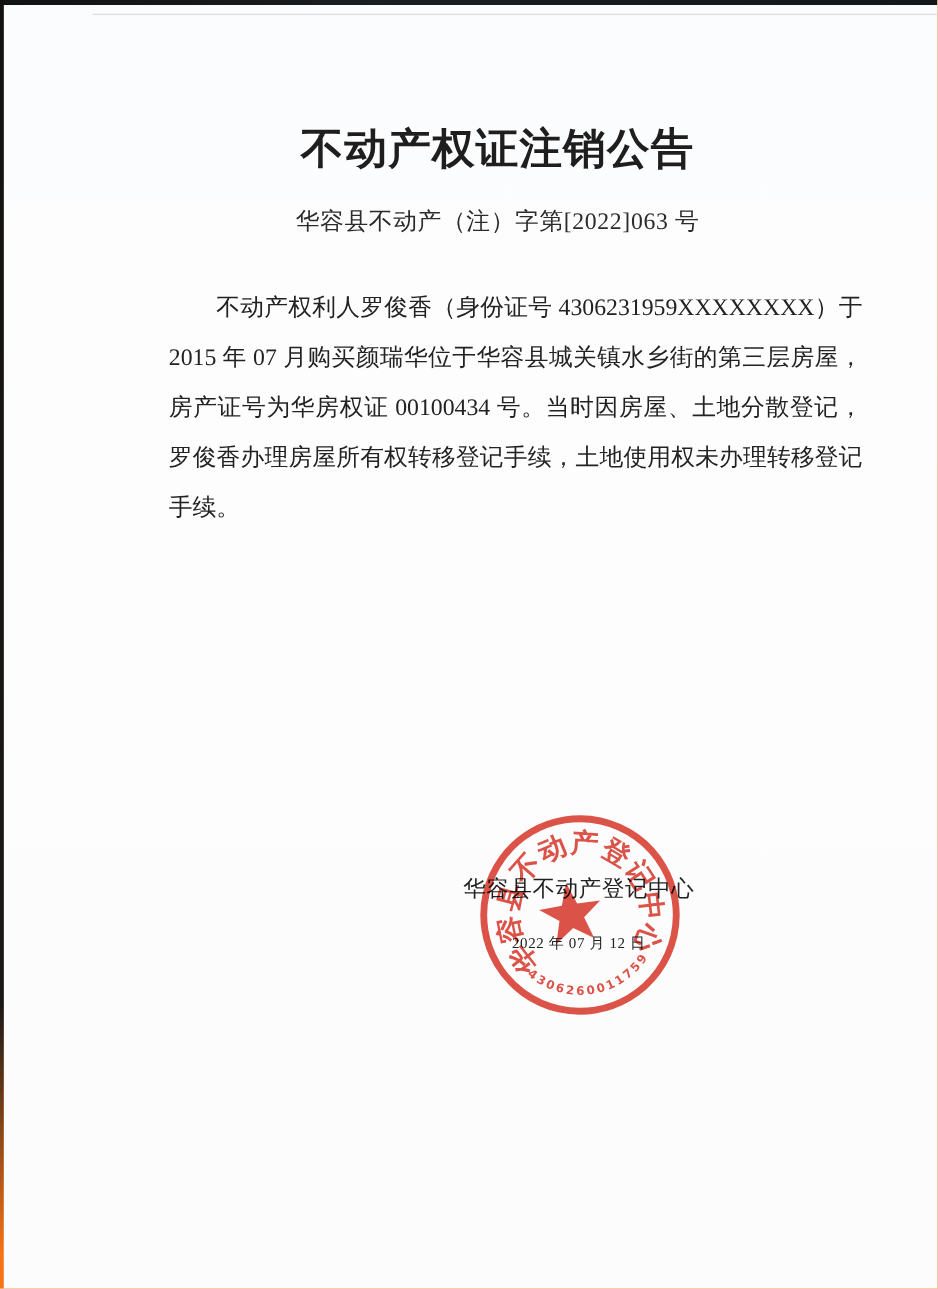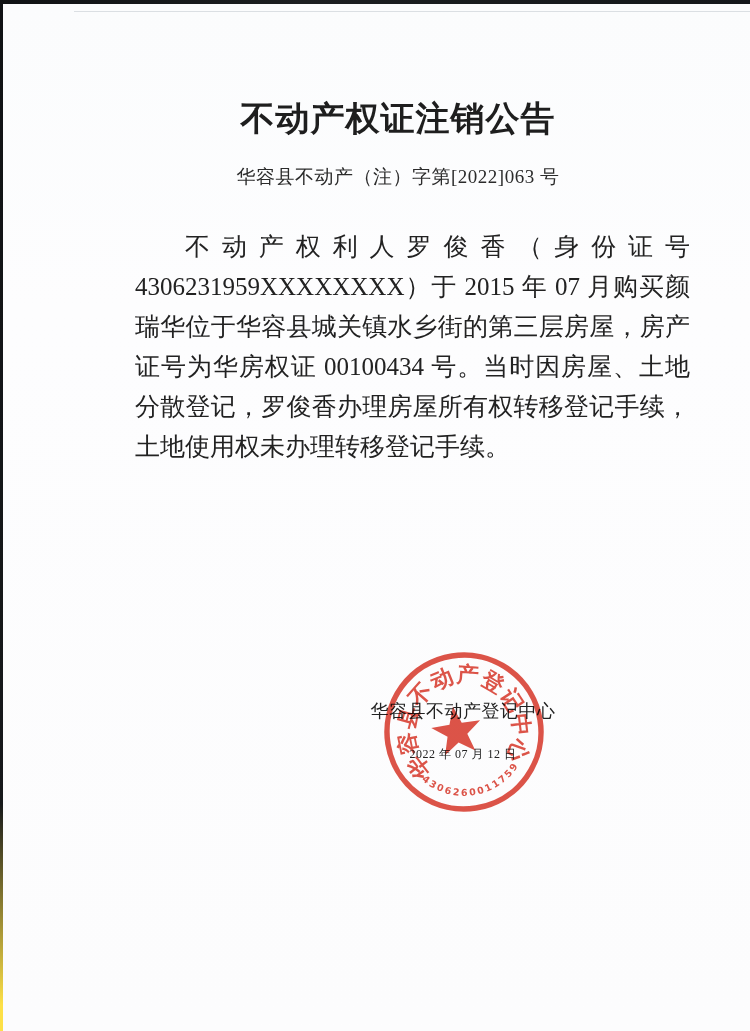--- a/index.html
+++ b/index.html
@@ -4,21 +4,21 @@
 <style>
   html, body { margin: 0; padding: 0; }
   body {
     width: 750px; height: 1031px;
     background: #f4f5f6;
     font-family: "Liberation Serif", "DejaVu Serif", serif;
   }
   .scan-page {
     position: relative;
     width: 750px; height: 1031px;
-    background: #fde047;
+    background: #f97316;
     overflow: hidden;
     color: #262626;
   }
   
   .edge-top {
     position: absolute; top: 0; left: 0;
     width: 100%; height: 4px;
     background: linear-gradient(90deg, #101214 0%, #1b1e20 40%, #14171a 100%);
   }
   .edge-top-shadow {
@@ -48,21 +48,21 @@
   }
   .doc-number {
     margin-top: 22px;
     font-size: 19px;
     color: #2b2b2b;
     letter-spacing: .5px;
   }
   
   .doc-body {
     position: absolute; top: 227px; left: 135px; width: 555px;
-    font-size: 25px; line-height: 40px;
+    font-size: 19px; line-height: 40px;
     text-align: justify;
     color: #222;
   }
   .doc-body p { margin: 0; text-indent: 2em; }
   
   .signature {
     position: absolute; top: 699px; left: 323px; width: 280px;
     text-align: center; color: #222;
   }
   .signature .org { font-size: 18px; line-height: 24px; letter-spacing: .5px; }

